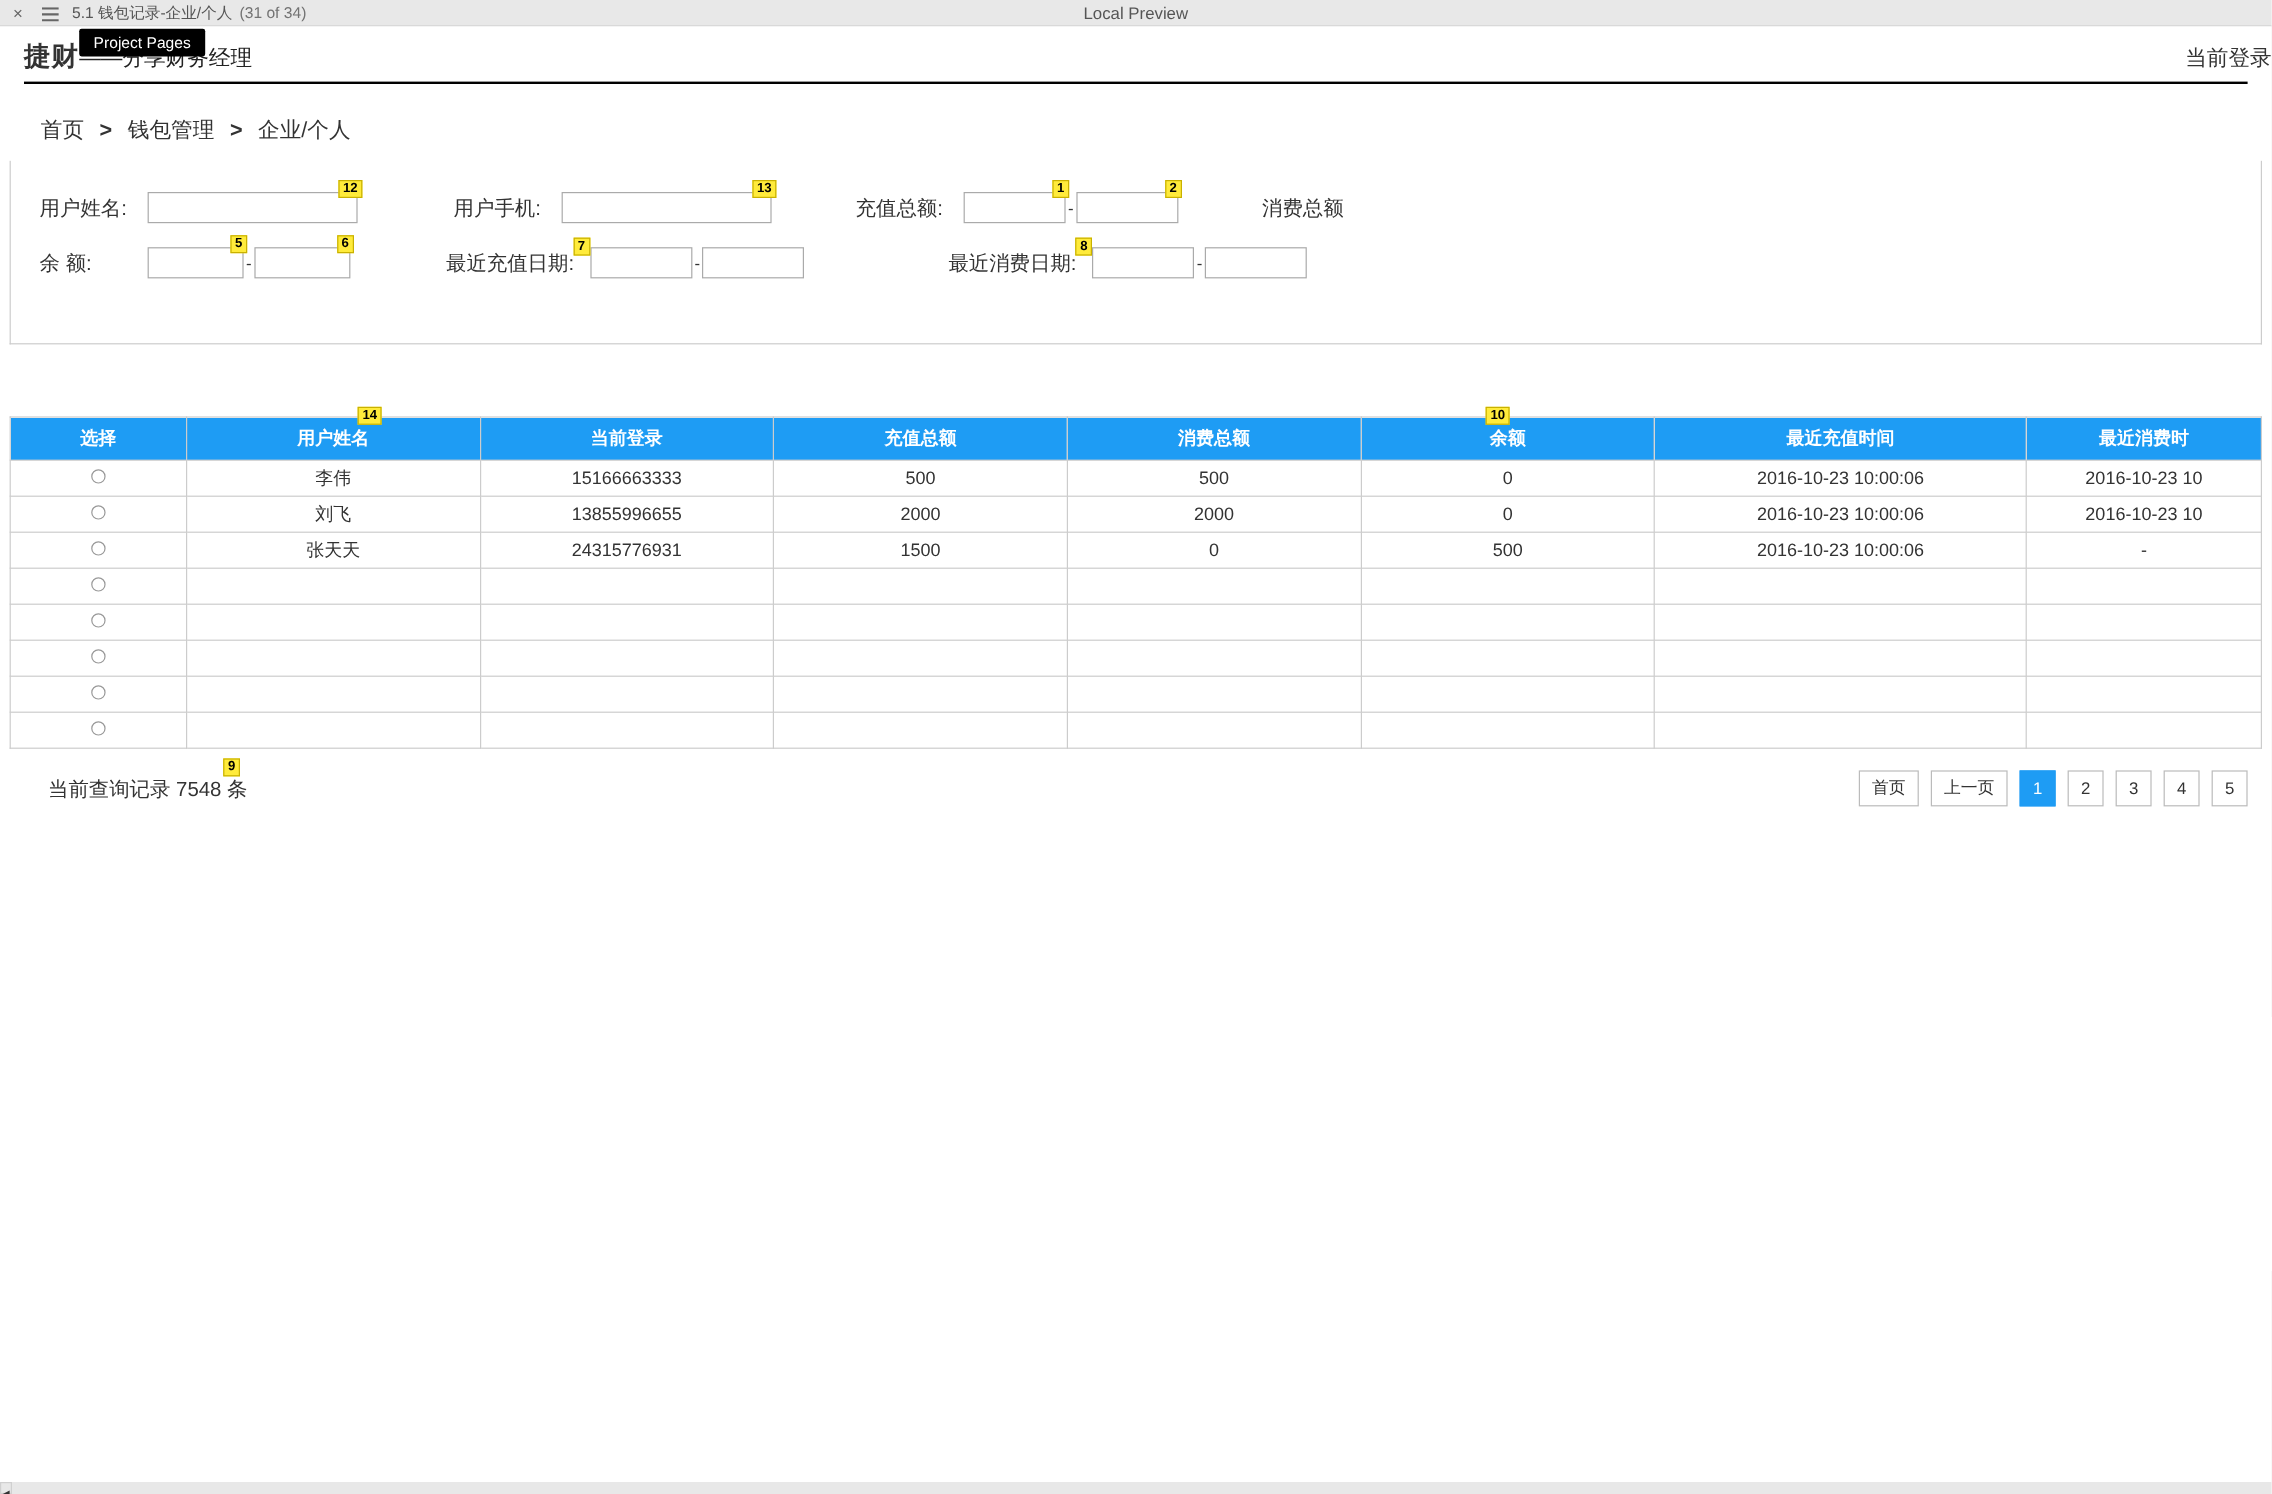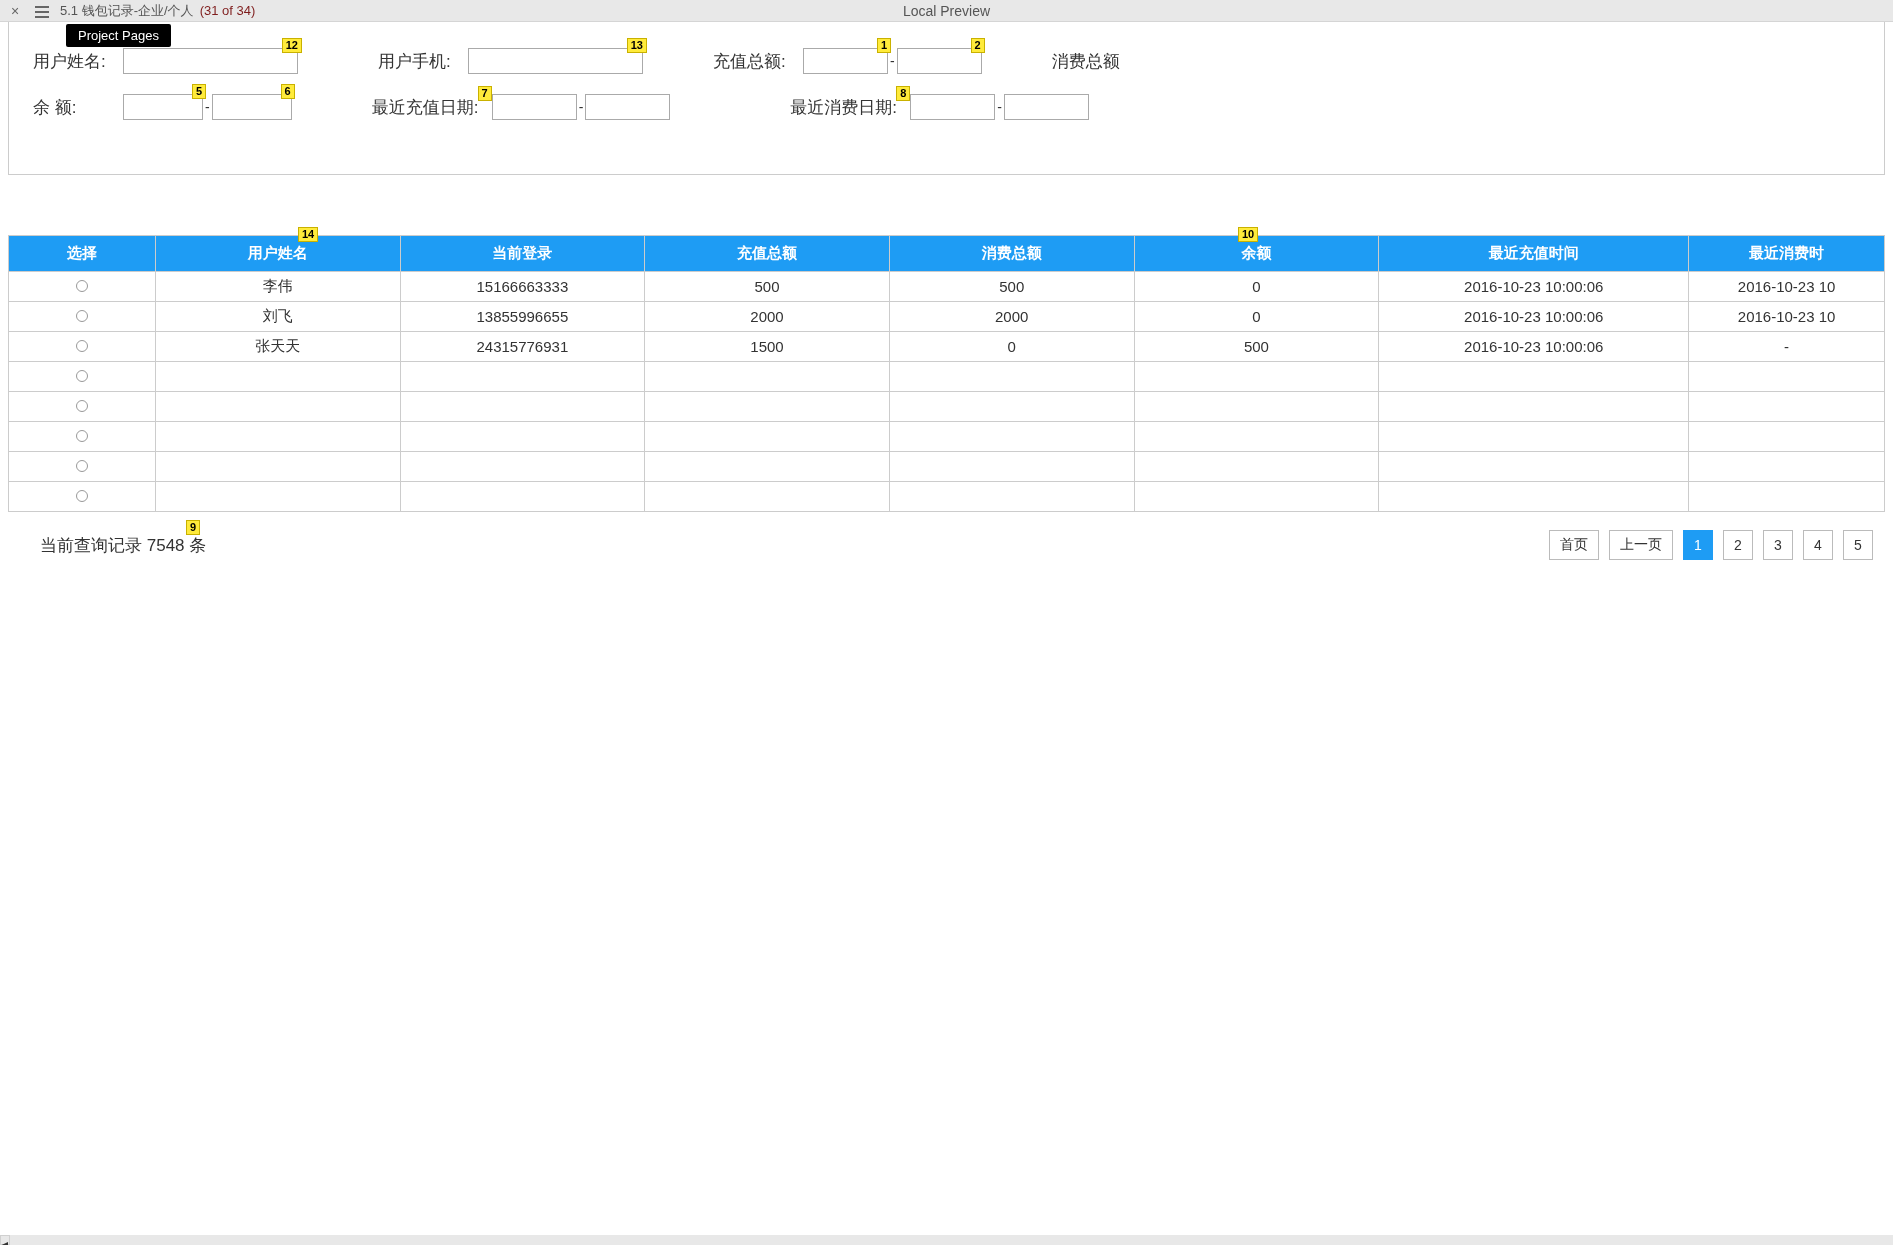--- a/index.html
+++ b/index.html
@@ -5,21 +5,21 @@
     * { margin: 0; padding: 0; box-sizing: border-box; }
     html, body { font-family: "Microsoft YaHei", Arial, sans-serif; background: #f2f2f2; font-size: 14px; color: #333; overflow: hidden; }
     .app { width: 1893px; height: 1245px; position: relative; }
 
     
     .toolbar { height: 22px; background: #e8e8e8; border-bottom: 1px solid #d5d5d5; display: flex; align-items: center; position: relative; }
     .tb-close { width: 30px; text-align: center; font-size: 14px; color: #666; cursor: pointer; }
     .tb-menu { width: 24px; text-align: center; font-size: 14px; color: #666; }
     .tb-menu svg { vertical-align: middle; }
     .tb-title { font-size: 13px; color: #555; margin-left: 6px; }
-    .tb-count { font-size: 13px; color: #7f1d1d; margin-left: 6px; }
+    .tb-count { font-size: 13px; color: #737373; margin-left: 6px; }
     .tb-preview { position: absolute; left: 50%; transform: translateX(-50%); font-size: 14px; color: #555; }
 
     
     .tooltip { position: absolute; left: 66px; top: 24px; background: #000; color: #fff; font-size: 13px; padding: 4px 12px; border-radius: 2px; z-index: 50; }
 
     
     .canvas { position: absolute; left: 0; top: 22px; right: 0; bottom: 10px; background: #fff; overflow: hidden; }
 
     
     .header { padding: 10px 20px 4px 20px; position: relative; }
@@ -80,21 +80,33 @@
         </svg>
     </div>
     <span class="tb-title">5.1 钱包记录-企业/个人</span>
     <span class="tb-count">(31 of 34)</span>
     <span class="tb-preview">Local Preview</span>
   </div>
 
   <div class="tooltip">Project Pages</div>
 
   <div class="canvas">
-
+    <div class="header">
+      <span class="brand">捷财</span><span class="brand-sub">——</span><span class="brand-sub">分享财务经理</span>
+      <span class="login-state">当前登录</span>
+      <hr class="rule">
+    </div>
+
+    <div class="breadcrumb">
+      <span class="bc-item">首页</span>
+      <span class="bc-sep">&gt;</span>
+      <span class="bc-item">钱包管理</span>
+      <span class="bc-sep">&gt;</span>
+      <span class="bc-item">企业/个人</span>
+    </div>
 
     <div class="filter-box" style="position:relative;">
       <div class="filter-row">
         <span class="f-label">用户姓名:</span>
         <span class="rel"><input class="f-input w-med" style=""><span class="badge" style="right:-4px;top:-10px;">12</span></span>
 
         <span class="gap" style="width:80px"></span>
         <span class="f-label" style="width:90px">用户手机:</span>
         <span class="rel"><input class="f-input w-med" style=""><span class="badge" style="right:-4px;top:-10px;">13</span></span>
 

